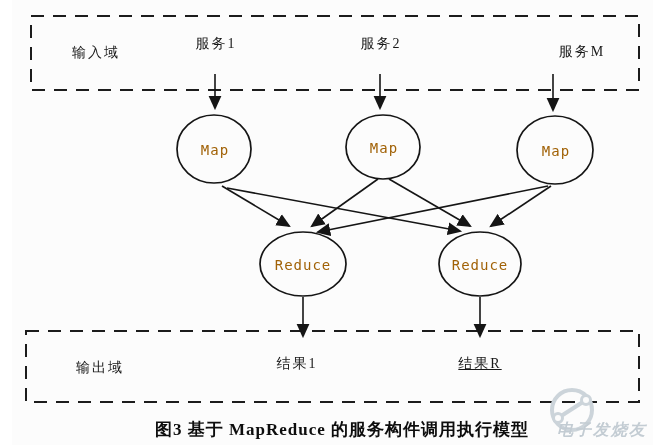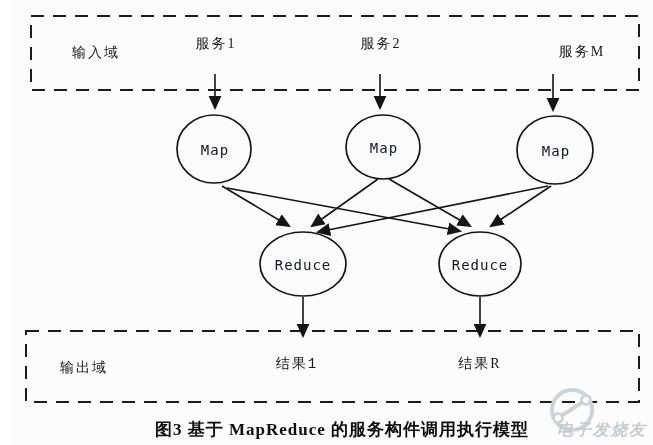--- a/index.html
+++ b/index.html
@@ -27,21 +27,21 @@
     white-space: nowrap;
     color: #171717;
     font-size: 14px;
     letter-spacing: 2px;
     font-family: "Liberation Serif", "DejaVu Serif", serif;
   }
   .node-lbl {
     position: absolute;
     transform: translate(-50%, -50%);
     white-space: nowrap;
-    color: #0f172a;
+    color: #a16207;
     font-size: 14px;
     letter-spacing: 1px;
     font-family: "DejaVu Sans Mono", "Liberation Mono", monospace;
   }
   .caption {
     position: absolute;
     left: 0;
     top: 418px;
     width: 660px;
     text-align: center;
@@ -123,23 +123,23 @@
   <div class="lbl" style="left:369px; top:44px;">服务2</div>
   <div class="lbl" style="left:570px; top:52px;">服务M</div>
 
   <div class="node-lbl" style="left:203px; top:150px;">Map</div>
   <div class="node-lbl" style="left:372px; top:148px;">Map</div>
   <div class="node-lbl" style="left:544px; top:151px;">Map</div>
 
   <div class="node-lbl" style="left:291px; top:265px;">Reduce</div>
   <div class="node-lbl" style="left:468px; top:265px;">Reduce</div>
 
-  <div class="lbl" style="left:72px; top:368px;">输出域</div>
-  <div class="lbl" style="left:285px; top:364px;font-family:Liberation Mono, monospace;">结果1</div>
-  <div class="lbl" style="left:468px; top:364px;">结果R</div>
+  <div class="lbl" style="left:88px; top:368px;">输出域</div>
+  <div class="lbl" style="left:285px; top:364px;">结果1</div>
+  <div class="lbl" style="left:468px; top:364px;text-decoration:underline;">结果R</div>
 
   <div class="caption">图3  基于 MapReduce 的服务构件调用执行模型</div>
 
   <svg class="wm-logo" width="52" height="52" viewBox="0 0 52 52">
     <circle cx="26" cy="26" r="20" fill="none" stroke="#ccd4da" stroke-width="4"></circle>
     <line x1="12" y1="34" x2="40" y2="16" stroke="#ccd4da" stroke-width="4"></line>
     <circle cx="12" cy="34" r="4.5" fill="#fcfcfc" stroke="#ccd4da" stroke-width="3"></circle>
     <circle cx="40" cy="16" r="4.5" fill="#fcfcfc" stroke="#ccd4da" stroke-width="3"></circle>
   </svg>
 

